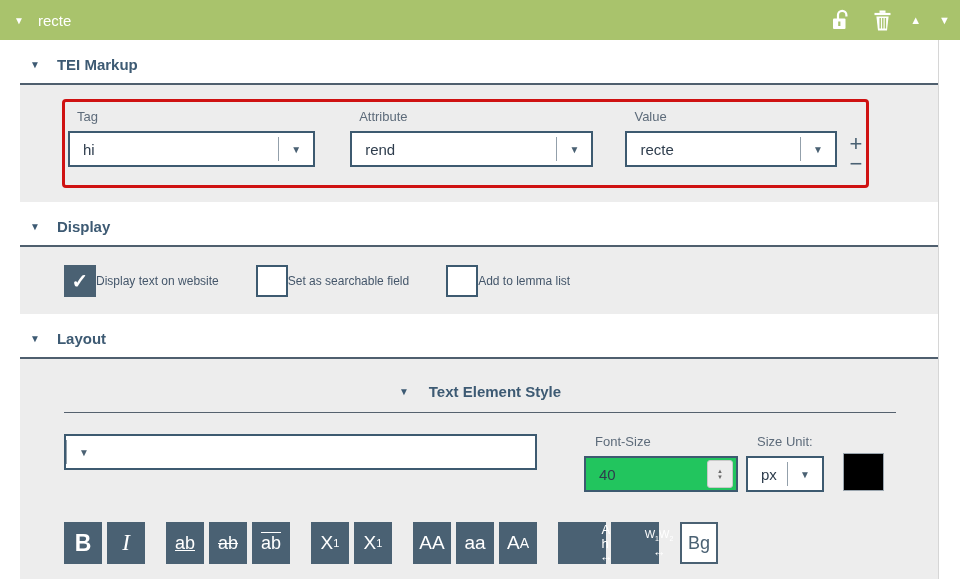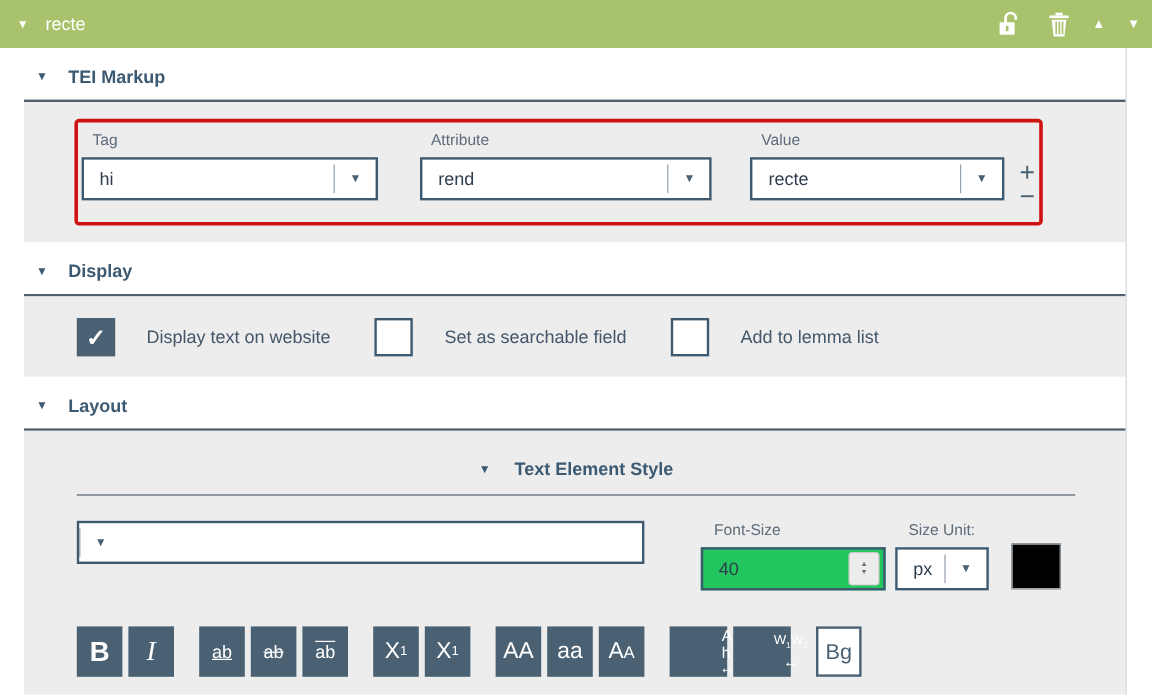--- a/index.html
+++ b/index.html
@@ -54,21 +54,21 @@
   .pm .pmb { color:#4a6173; font-size:22px; line-height:20px; width:20px; text-align:center; cursor:pointer; }
 
   
   .set-body { padding:18px 0 17px 44px; display:flex; align-items:center; }
   .cb { width:32px; height:32px; flex:none; cursor:pointer; }
   .cb.unchecked { background:#fff; border:2px solid #3d5a70; }
   .cb.checked {
     background:#4a6173; color:#fff; display:flex; align-items:center; justify-content:center;
     font-size:20px; font-weight:bold;
   }
-  .cb-label { font-size:15px; color:#44566a; margin-left:26px; margin-right:37px; }
+  .cb-label { font-size:12px; color:#44566a; margin-left:0; margin-right:37px; }
 
   
   .layout-sec { flex:1; display:flex; flex-direction:column; }
   .layout-body { flex:1; padding-top:14px; }
   .sub-head {
     margin:0 42px 0 44px; padding:10px 0 12px; border-bottom:1px solid #55616e;
     display:flex; justify-content:center; align-items:center;
     color:#3d5a73; font-weight:bold; font-size:15px;
   }
   .sub-head .tri { font-size:10px; font-weight:normal; margin-right:20px; cursor:pointer; }
@@ -98,21 +98,21 @@
   
   .btn-row { display:flex; align-items:center; margin:30px 0 0 44px; }
   .sbtn {
     width:38px; height:42px; margin-right:5px; background:#4a6173; color:#fff;
     display:flex; align-items:center; justify-content:center; cursor:pointer;
     font-size:19px; flex:none;
   }
   .grp { margin-left:16px; }
   .sbtn.b-bold { font-weight:bold; font-size:23px; }
   .sbtn.b-italic { font-style:italic; font-family:"Liberation Serif", serif; font-size:23px; }
-  .sbtn.b-deco { font-size:15px; }
+  .sbtn.b-deco { font-size:18px; }
   .b-ul  span { text-decoration:underline; }
   .b-st  span { text-decoration:line-through; }
   .b-ov  span { text-decoration:overline; }
   .sbtn sub { font-size:11px; }
   .sbtn sup { font-size:11px; }
   .b-caps .big { font-size:19px; }
   .b-caps .small { font-size:14px; }
   .b-space { flex-direction:column;padding-left:48px; }
   .b-space .t { font-size:13px; letter-spacing:1px; line-height:14px; }
   .b-space .w { font-size:11px; line-height:12px; }

